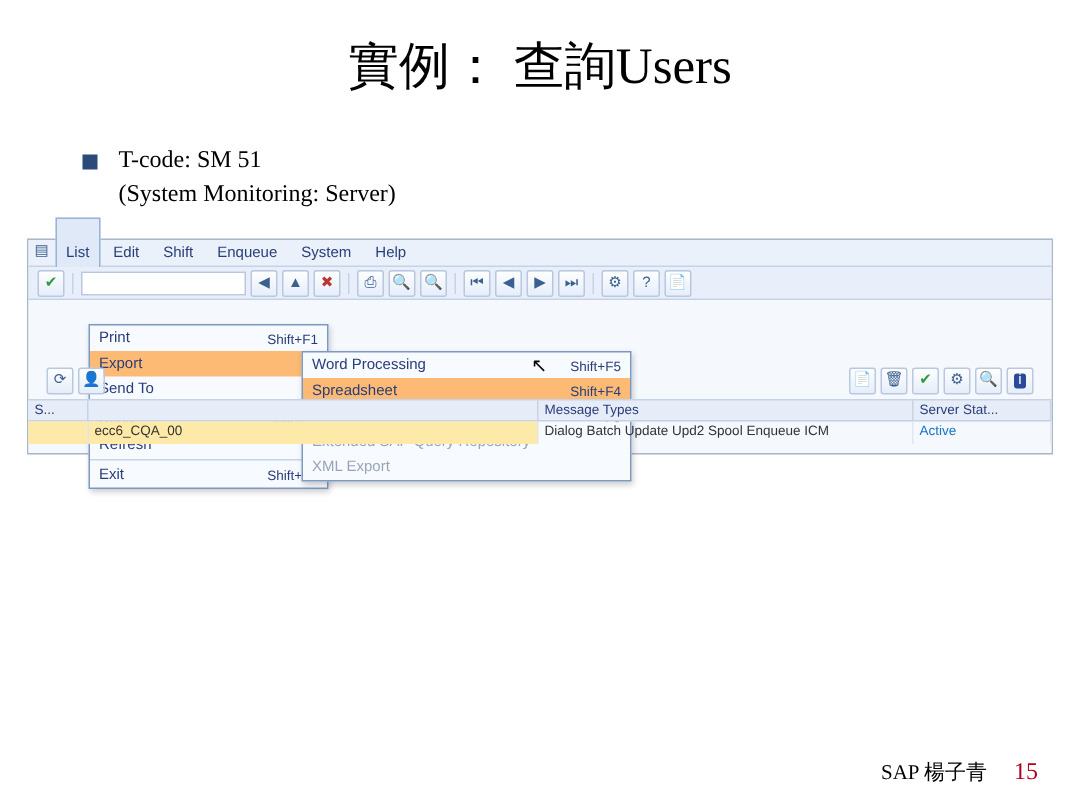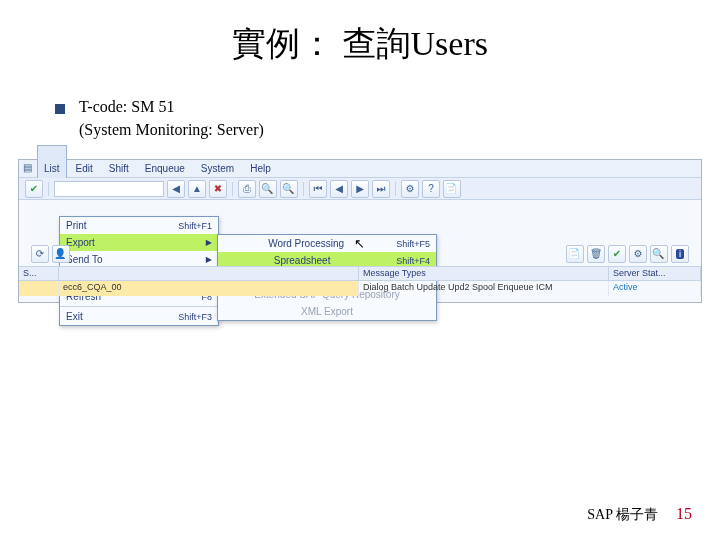--- a/index.html
+++ b/index.html
@@ -26,24 +26,24 @@
 
   .content-area { position: relative; height: 102px; background: #f5f9fe; }
 
   
   .menu { position: absolute; background: #f7faff; border: 1px solid #7d99bf; box-shadow: 1px 2px 4px rgba(0,0,0,.2); font-size: 10px; min-width: 160px; }
   .menu-row { display: flex; align-items: center; height: 17px; padding: 0 6px; gap: 8px; color: #2a3d79; }
   .menu-row.disabled { color: #9aa3b8; }
   .menu-row .lbl { flex: 1; }
   .menu-row .shc { color: #2a3d79; font-size: 9px; }
   .menu-row .tri { color: #2a3d79; font-size: 8px; }
-  .menu-row.hover { background: #bef264; gap: 16px; }
+  .menu-row.hover { background: #fdba74; gap: 16px; }
   .menu-sep { height: 1px; background: #c5d3e6; margin: 1px 0; }
   .menu.primary { top: 16px; left: 40px; width: 150px; }
-  .menu.sub { top: 34px; left: 198px; width: 220px; text-align: center; }
+  .menu.sub { top: 34px; left: 182px; width: 220px; }
 
   .tool-icons-row { position: absolute; top: 44px; left: 12px; right: 12px; height: 20px; display: flex; align-items: center; gap: 3px; }
   .spacer { flex: 1; }
 
   .grid-area { position: absolute; bottom: 0; left: 0; right: 0; height: 36px; }
   .grid-header { display: flex; height: 15px; background: #e6edf8; border-top: 1px solid #c5d3e6; border-bottom: 1px solid #c5d3e6; font-size: 9px; }
   .gh-cell { border-right: 1px solid #c5d3e6; padding: 1px 4px; color: #2a3d79; overflow: hidden; white-space: nowrap; }
   .grid-row { display: flex; height: 15px; font-size: 9px; }
   .gr-cell { border-right: 1px solid #e0e7f2; padding: 1px 4px; overflow: hidden; white-space: nowrap; }
   .gr-cell.sel { background: #fde9a8; }

